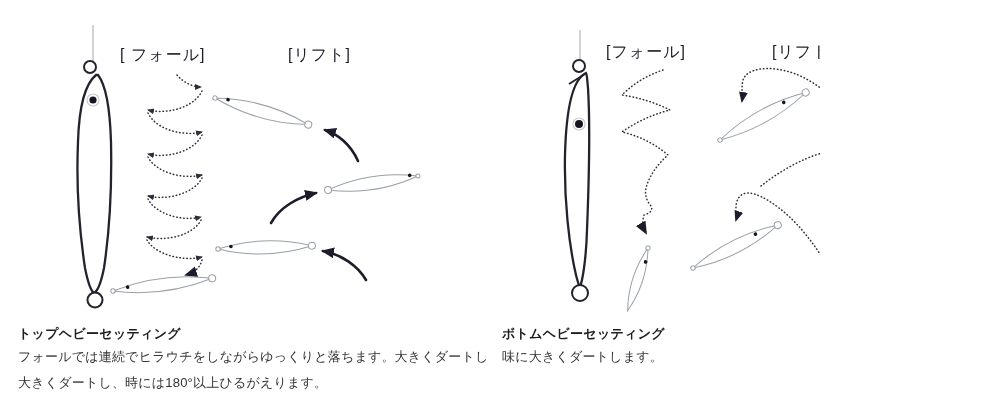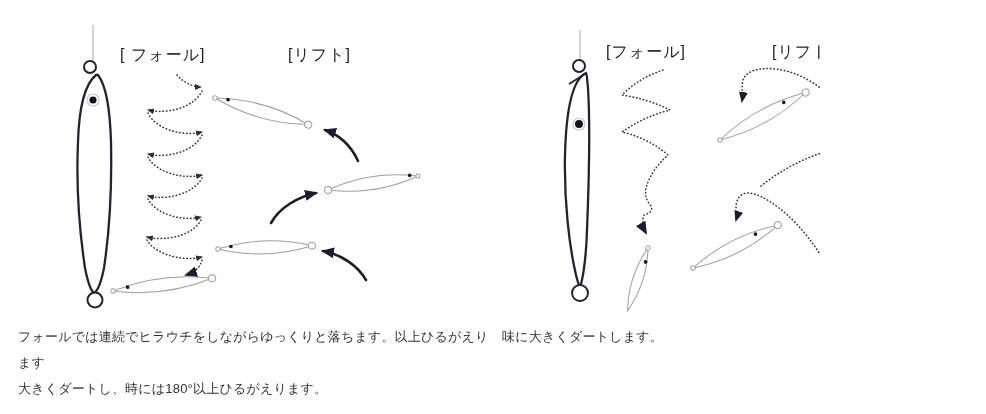--- a/index.html
+++ b/index.html
@@ -145,21 +145,23 @@
     </g>
     <g transform="translate(200,268) rotate(-26.8)">
       <path d="M0,0 Q47.5,-13 95,0 Q47.5,13 0,0 Z" fill="#ffffff" stroke="#9aa0a6" stroke-width="1"></path>
       <circle cx="0" cy="0" r="2.2" fill="#ffffff" stroke="#9aa0a6" stroke-width="1"></circle>
       <circle cx="95" cy="0" r="3.5" fill="#ffffff" stroke="#9aa0a6" stroke-width="1"></circle>
       <circle cx="71" cy="-2" r="1.8" fill="#15151c"></circle>
     </g>
   </svg>
 
   <div class="caption left">
-    <div class="body-line">フォールでは連続でヒラウチをしながらゆっくりと落ちます。以上ひるがえります</div>
+    <div class="title">トップヘビーセッティング</div>
+    <div class="body-line">フォールでは連続でヒラウチをしながらゆっくりと落ちます。大きくダートし</div>
     <div class="body-line">大きくダートし、時には180°以上ひるがえります。</div>
   </div>
 
   <div class="caption right">
+    <div class="title">ボトムヘビーセッティング</div>
     <div class="body-line">味に大きくダートします。</div>
   </div>
 
 </div>
 
 </body></html>

